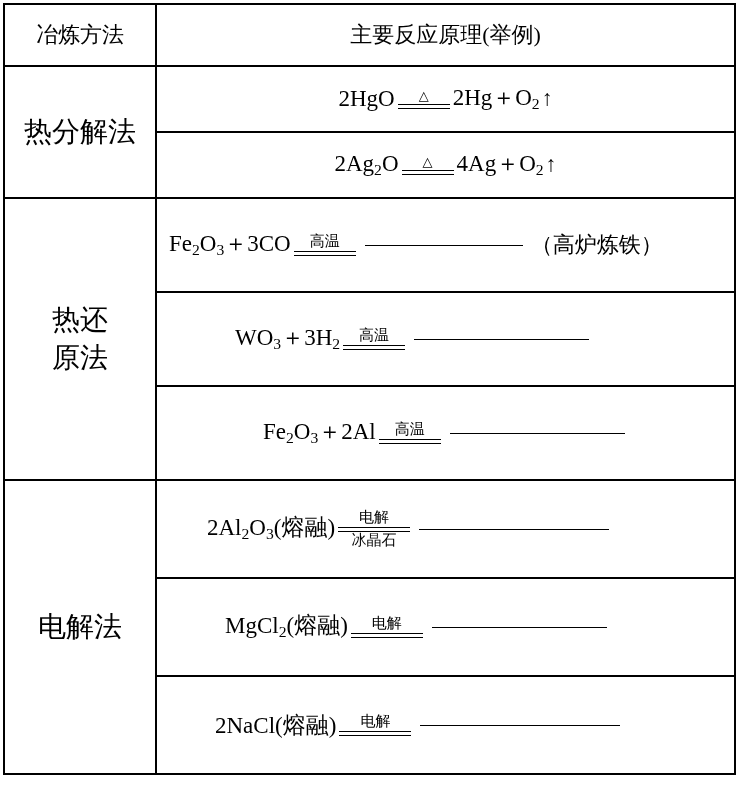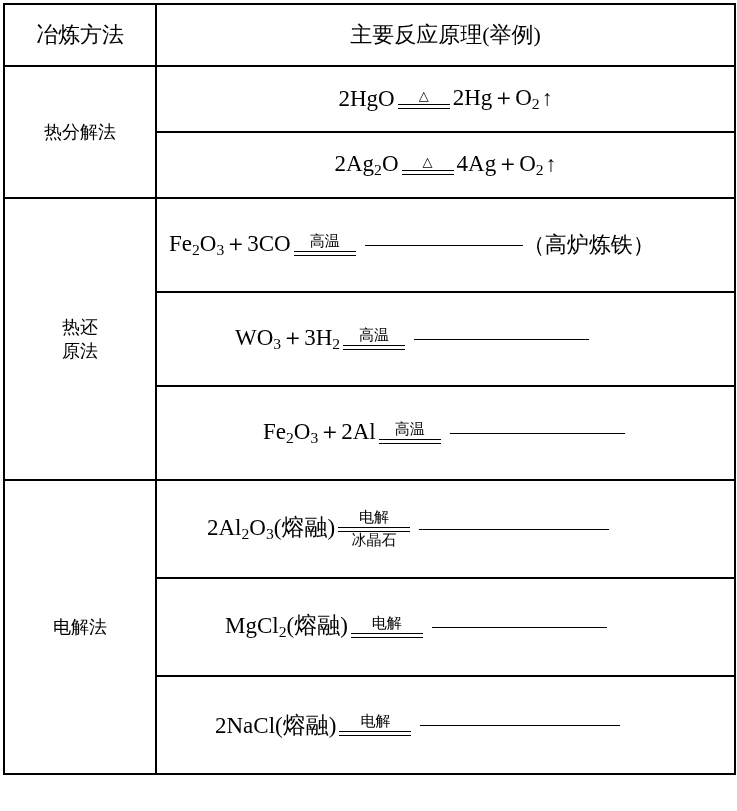--- a/index.html
+++ b/index.html
@@ -37,21 +37,21 @@
 
   .hdr-cell {
     height: 60px;
     font-size: 22px;
   }
   .hdr-text {
     display: block;
     line-height: 1.2;
   }
   .method-cell {
-    font-size: 18px;
+    font-size: 28px;
     line-height: 1.35;
   }
   .eq-cell {
     height: 64px;
     position: relative;
   }
   .eq {
     display: flex;
     align-items: center;
     justify-content: center;
@@ -116,21 +116,21 @@
     border-bottom: 1.8px solid #000;
     height: 1px;
     vertical-align: 2px;
   }
   .blank-160 { width: 158px; }
   .blank-175 { width: 175px; }
   .blank-190 { width: 190px; }
   .blank-200 { width: 200px; }
   .note {
     font-size: 22px;
-    margin-left: 0;
+    margin-left: 8px;
     white-space: nowrap;
   }
   .trailing-blank {
     margin-left: 6px;
   }
   .tall-cell { height: 92px; }
   .elec-row { height: 96px; margin-left: 8px; }
 </style>
 </head>
 <body>

